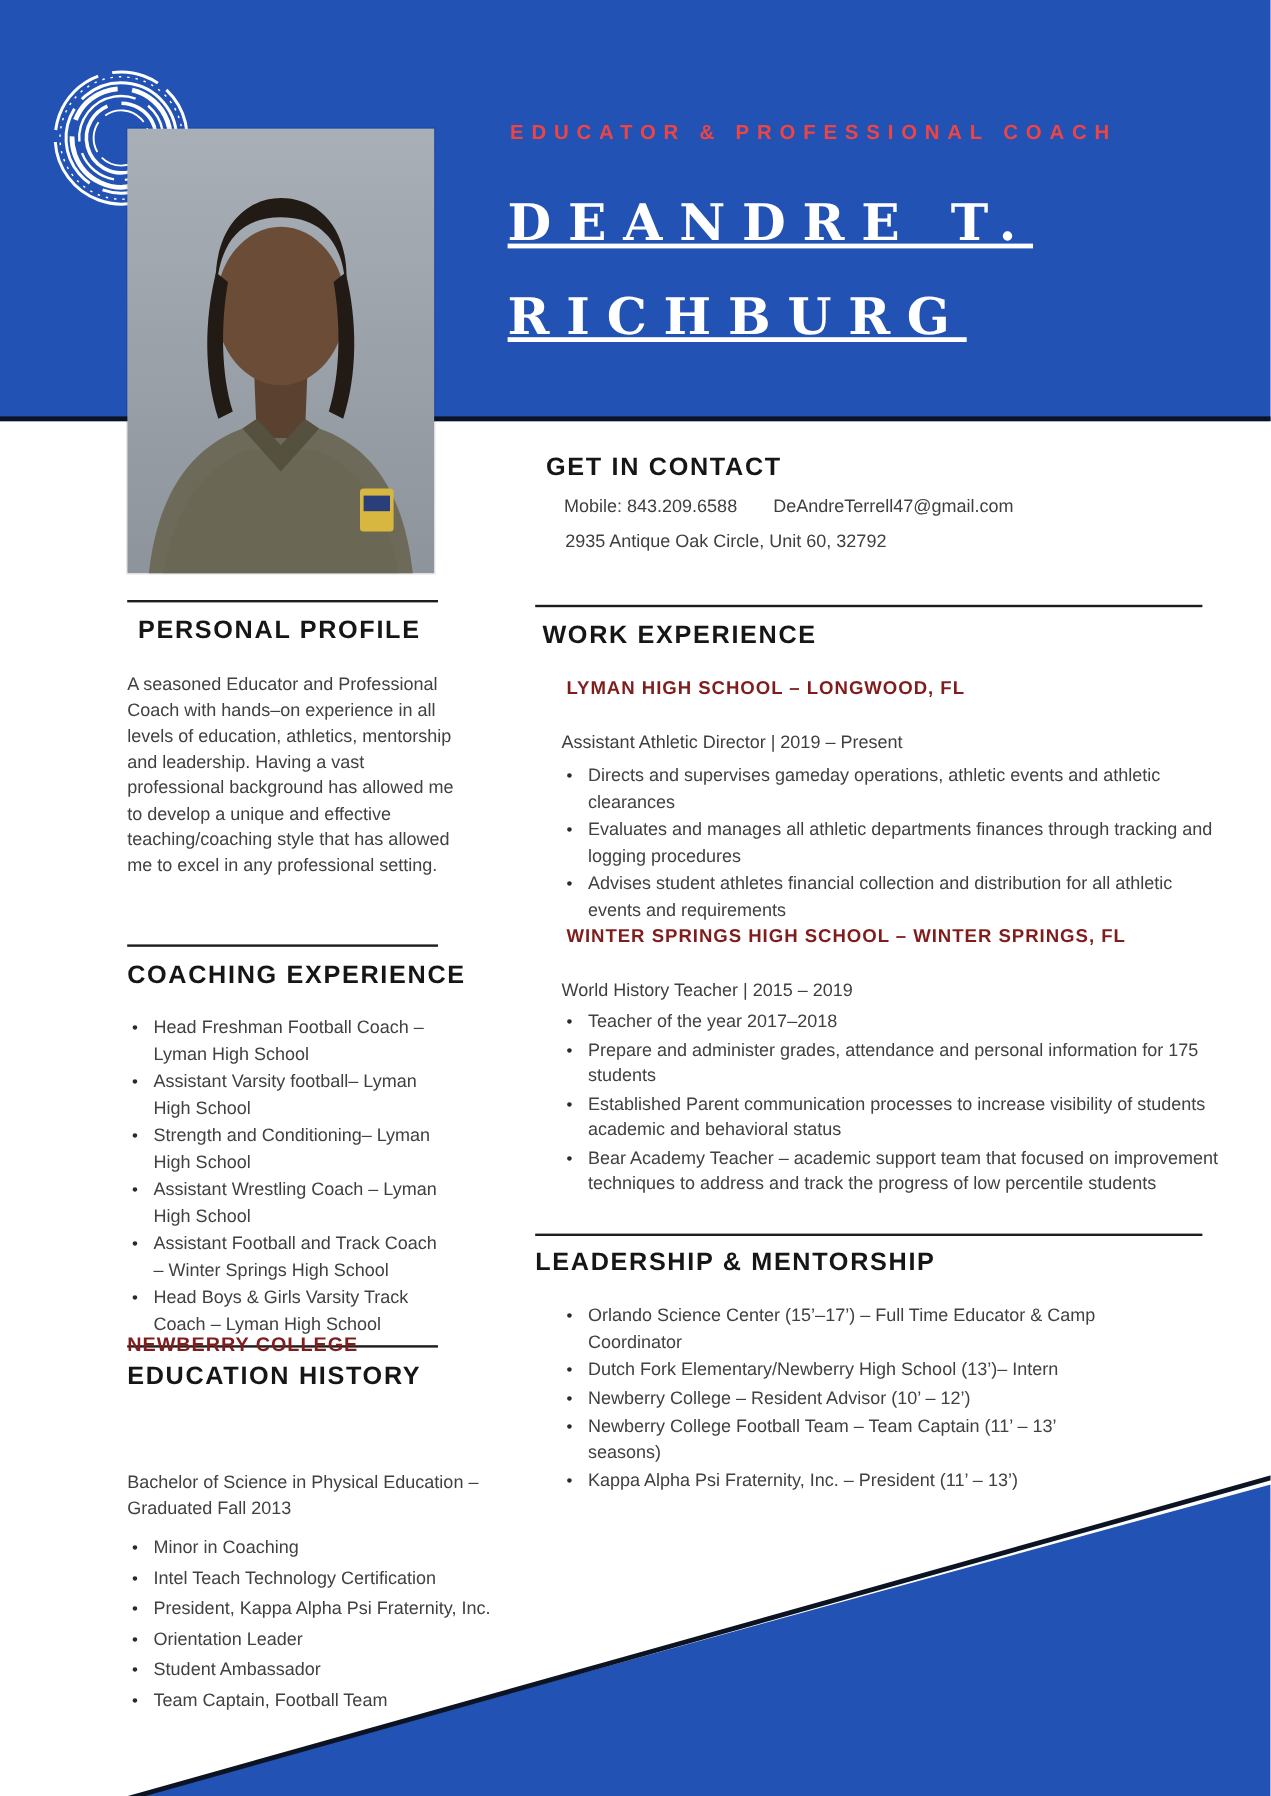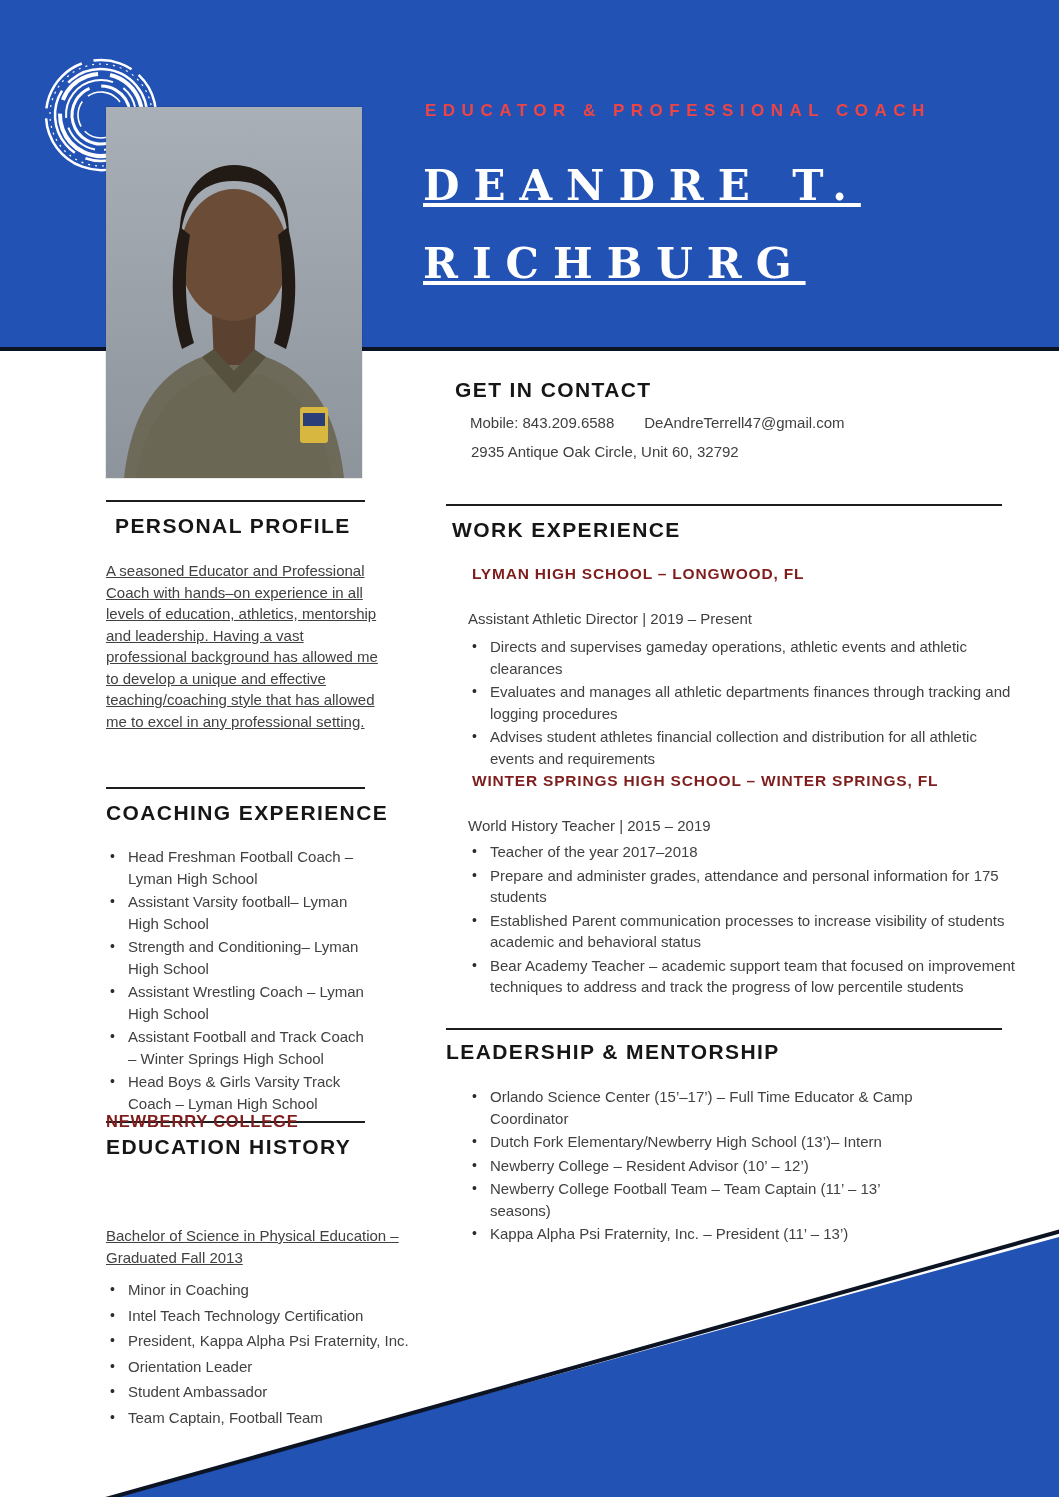--- a/index.html
+++ b/index.html
@@ -40,21 +40,21 @@
   .h-section{
     position:absolute;margin:0;
     font-size:21px;font-weight:700;letter-spacing:1.4px;color:#161616;
     white-space:nowrap;
   }
   .h-sub{
     position:absolute;margin:0;
     font-size:15.5px;font-weight:700;letter-spacing:0.8px;color:#7f1d1d;
     white-space:nowrap;
   }
-  .body-t{font-size:15px;line-height:21.5px;color:#414141;text-decoration:underline;}
+  .body-t{font-size:15px;line-height:21.5px;color:#414141;}
   .divider{position:absolute;height:2px;background:#1d1d1d;}
   .role-line{position:absolute;margin:0;font-size:15px;color:#3f3f3f;white-space:nowrap;}
   ul.bullets{
     position:absolute;list-style:none;margin:0;padding:0;
     font-size:15px;line-height:21.5px;color:#414141;
   }
   ul.bullets li{position:relative;padding-left:22px;margin-bottom:2px;}
   ul.bullets li::before{
     content:"\2022";position:absolute;left:4px;top:0;
     color:#2b2b2b;font-size:14px;

